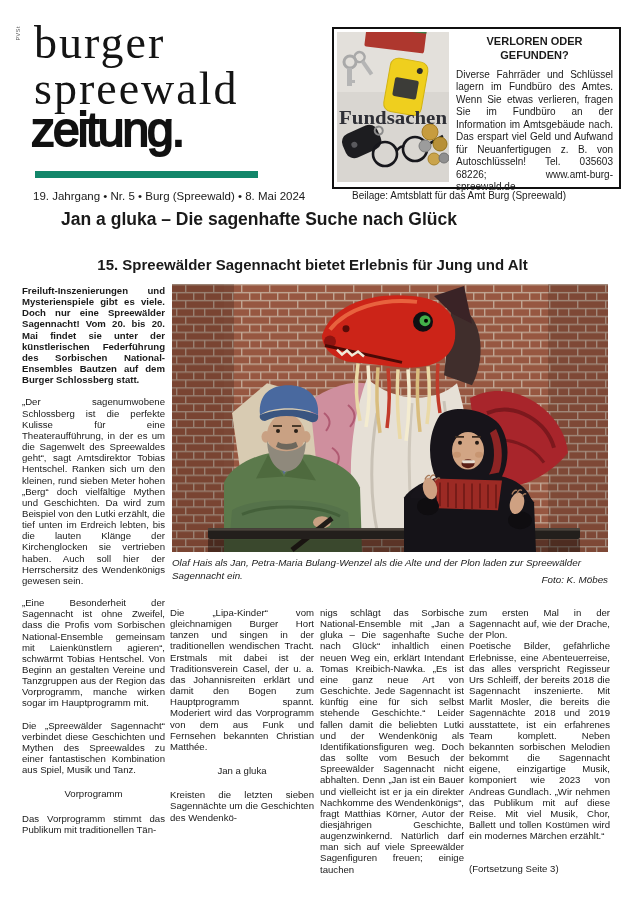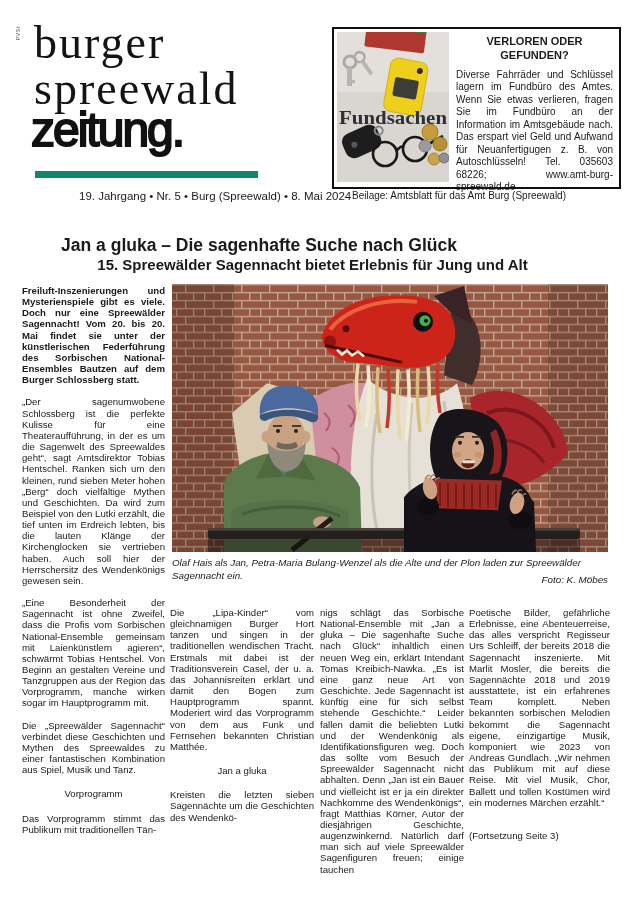--- a/index.html
+++ b/index.html
@@ -12,33 +12,33 @@
   
   #postal-mark{left:15px;top:26px;writing-mode:vertical-rl;transform:rotate(180deg);
     font-size:5.5px;color:#555;letter-spacing:.5px;}
   .mast-light{left:34px;font-family:"Liberation Serif", serif;font-weight:400;
     font-size:46px;line-height:46px;letter-spacing:2px;color:#141414;}
   #mast-line1{top:20px;}
   #mast-line2{top:66px;}
   #mast-bold{left:31px;top:98px;font-size:48px;line-height:64px;font-weight:normal;
     letter-spacing:-2px;color:#111;-webkit-text-stroke:2px #111;}
   #green-bar{left:35px;top:171px;width:223px;height:7px;background:#12866a;}
-  #issue-line{left:33px;top:190px;font-size:11.5px;margin-left:46px;}
+  #issue-line{left:33px;top:190px;font-size:11.5px;}
   #beilage-line{left:352px;top:190px;width:281px;text-align:left;font-size:10px;}
 
   
   #found-box{left:332px;top:27px;width:289px;height:162px;border:2px solid #101010;
     box-sizing:border-box;display:flex;padding:3px;gap:5px;background:#fff;}
   #found-img{width:112px;height:150px;flex:none;}
   #found-text{flex:1;padding:1px 3px 0 2px;}
   #found-title{font-weight:bold;font-size:11px;line-height:13.5px;text-align:center;margin:2px 0 7px;}
   #found-body{font-size:10px;line-height:12.45px;text-align:justify;}
 
   
-  #headline{left:0;top:235px;width:518px;text-align:center;font-size:17.5px;font-weight:bold;}
+  #headline{left:0;top:209px;width:518px;text-align:center;font-size:17.5px;font-weight:bold;}
   #subheadline{left:0;top:256px;width:625px;text-align:center;font-size:15px;font-weight:bold;}
 
   
   .newscol{font-size:9.6px;line-height:11.15px;text-align:justify;}
   .newscol p{margin:0 0 11px 0;}
   .newscol p.tight{margin:0;}
   .newscol .subhead{text-align:center;font-weight:normal;margin:13px;}
   .lede{font-weight:bold;}
   #col1{left:22px;top:285px;width:143px;height:602px;overflow:hidden;}
   #article-photo{left:172px;top:284px;width:436px;height:268px;}
@@ -286,15 +286,16 @@
   <p>Die „Lipa-Kinder“ vom gleichnamigen Burger Hort tanzen und singen in der traditionellen wendischen Tracht. Erstmals mit dabei ist der Traditionsverein Casel, der u. a. das Johannisreiten erklärt und damit den Bogen zum Hauptprogramm spannt. Moderiert wird das Vorprogramm von dem aus Funk und Fernsehen bekannten Christian Matthée.</p>
   <p class="subhead">Jan a gluka</p>
   <p class="tight">Kreisten die letzten sieben Sagennächte um die Geschichten des Wendenkö-</p>
 </div>
 
 <div class="abs newscol" id="col3">
   <p class="tight">nigs schlägt das Sorbische National-Ensemble mit „Jan a gluka – Die sagenhafte Suche nach Glück“ inhaltlich einen neuen Weg ein, erklärt Intendant Tomas Kreibich-Nawka. „Es ist eine ganz neue Art von Geschichte. Jede Sagennacht ist künftig eine für sich selbst stehende Geschichte.“ Leider fallen damit die beliebten Lutki und der Wendenkönig als Identifikationsfiguren weg. Doch das sollte vom Besuch der Spreewälder Sagennacht nicht abhalten. Denn „Jan ist ein Bauer und vielleicht ist er ja ein direkter Nachkomme des Wendenkönigs“, fragt Matthias Körner, Autor der diesjährigen Geschichte, augenzwinkernd. Natürlich darf man sich auf viele Spreewälder Sagenfiguren freuen; einige tauchen</p>
 </div>
 
 <div class="abs newscol" id="col4">
+  <p class="tight">zum ersten Mal in der Sagennacht auf, wie der Drache, der Plon.</p>
   <p class="tight">Poetische Bilder, gefährliche Erlebnisse, eine Abenteuerreise, das alles verspricht Regisseur Urs Schleiff, der bereits 2018 die Sagennacht inszenierte. Mit Marlit Mosler, die bereits die Sagennächte 2018 und 2019 ausstattete, ist ein erfahrenes Team komplett. Neben bekannten sorbischen Melodien bekommt die Sagennacht eigene, einzigartige Musik, komponiert wie 2023 von Andreas Gundlach. „Wir nehmen das Publikum mit auf diese Reise. Mit viel Musik, Chor, Ballett und tollen Kostümen wird ein modernes Märchen erzählt.“</p>
   <p class="tight continuation">(Fortsetzung Seite 3)</p>
 </div>
 
 </body></html>

